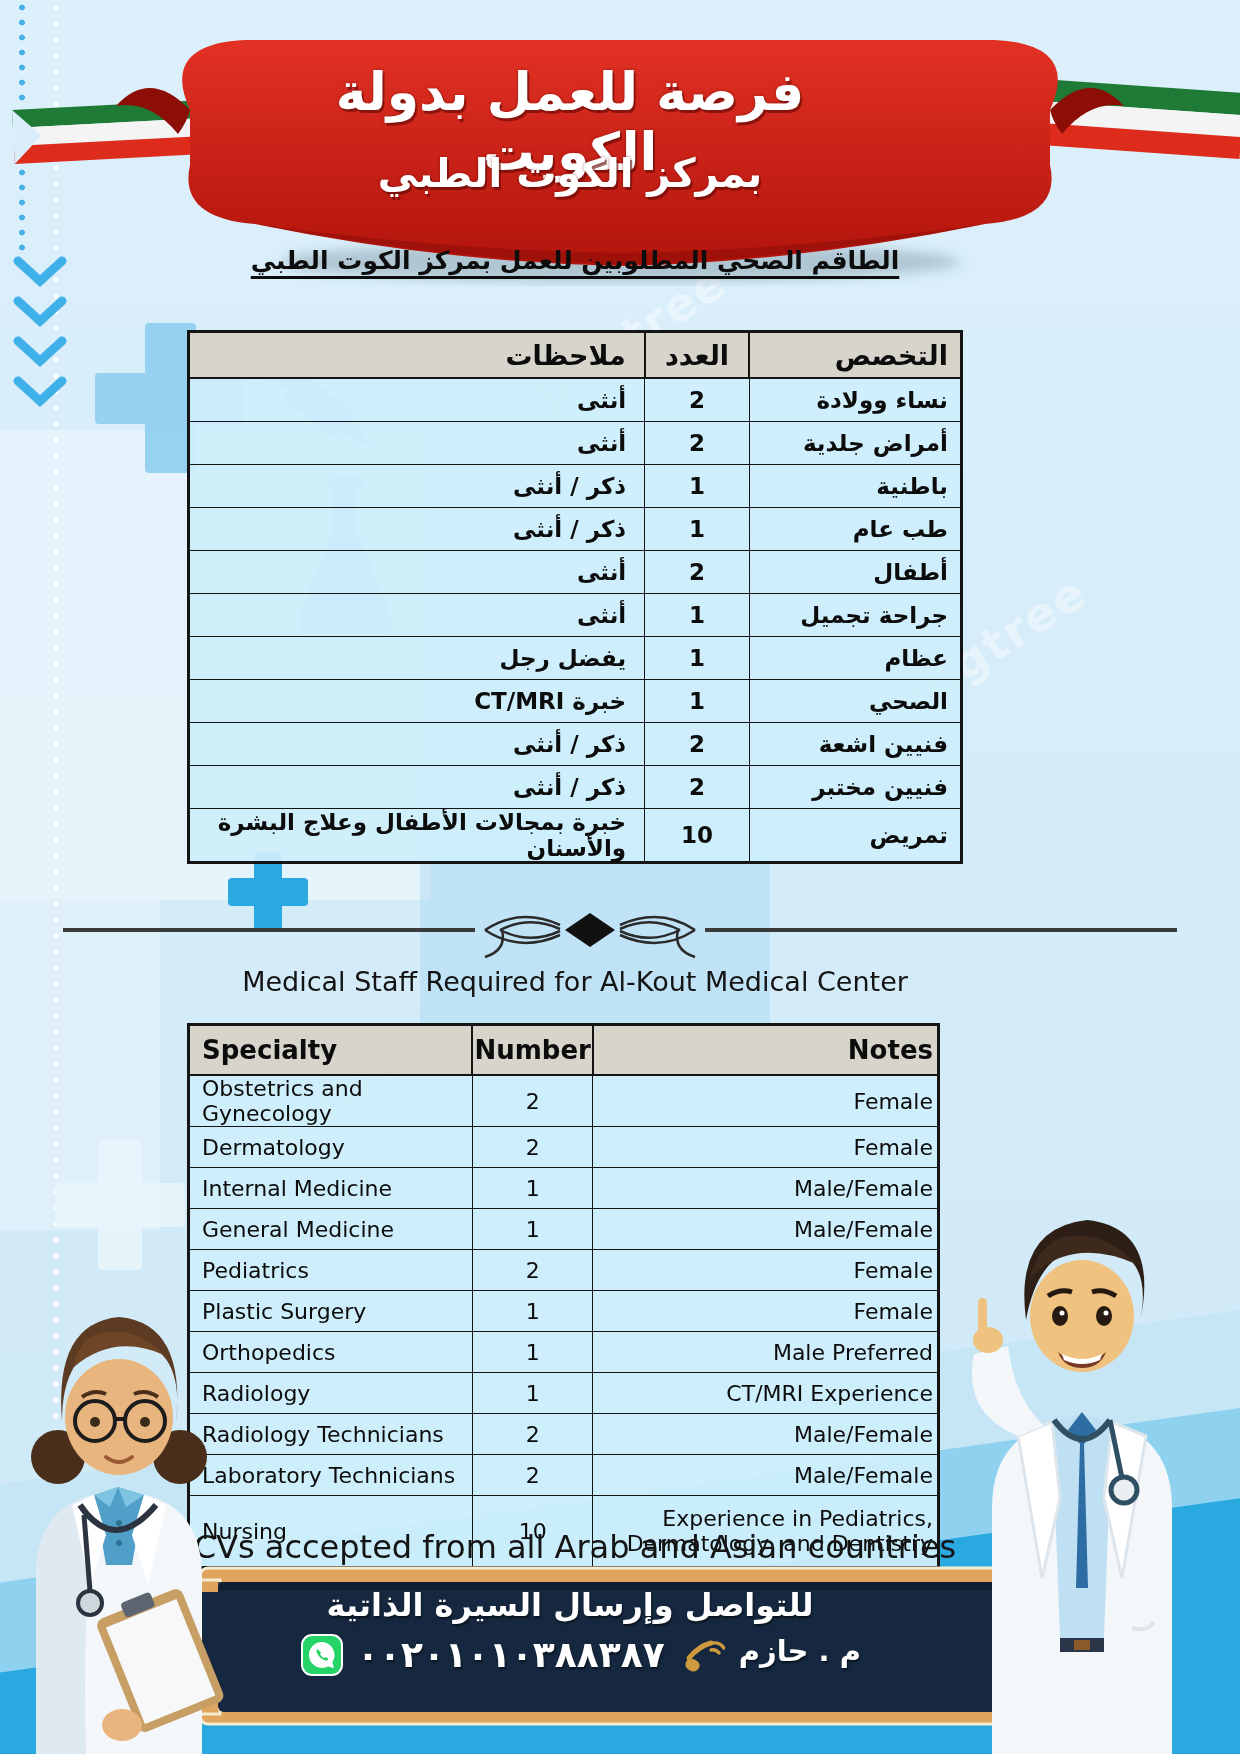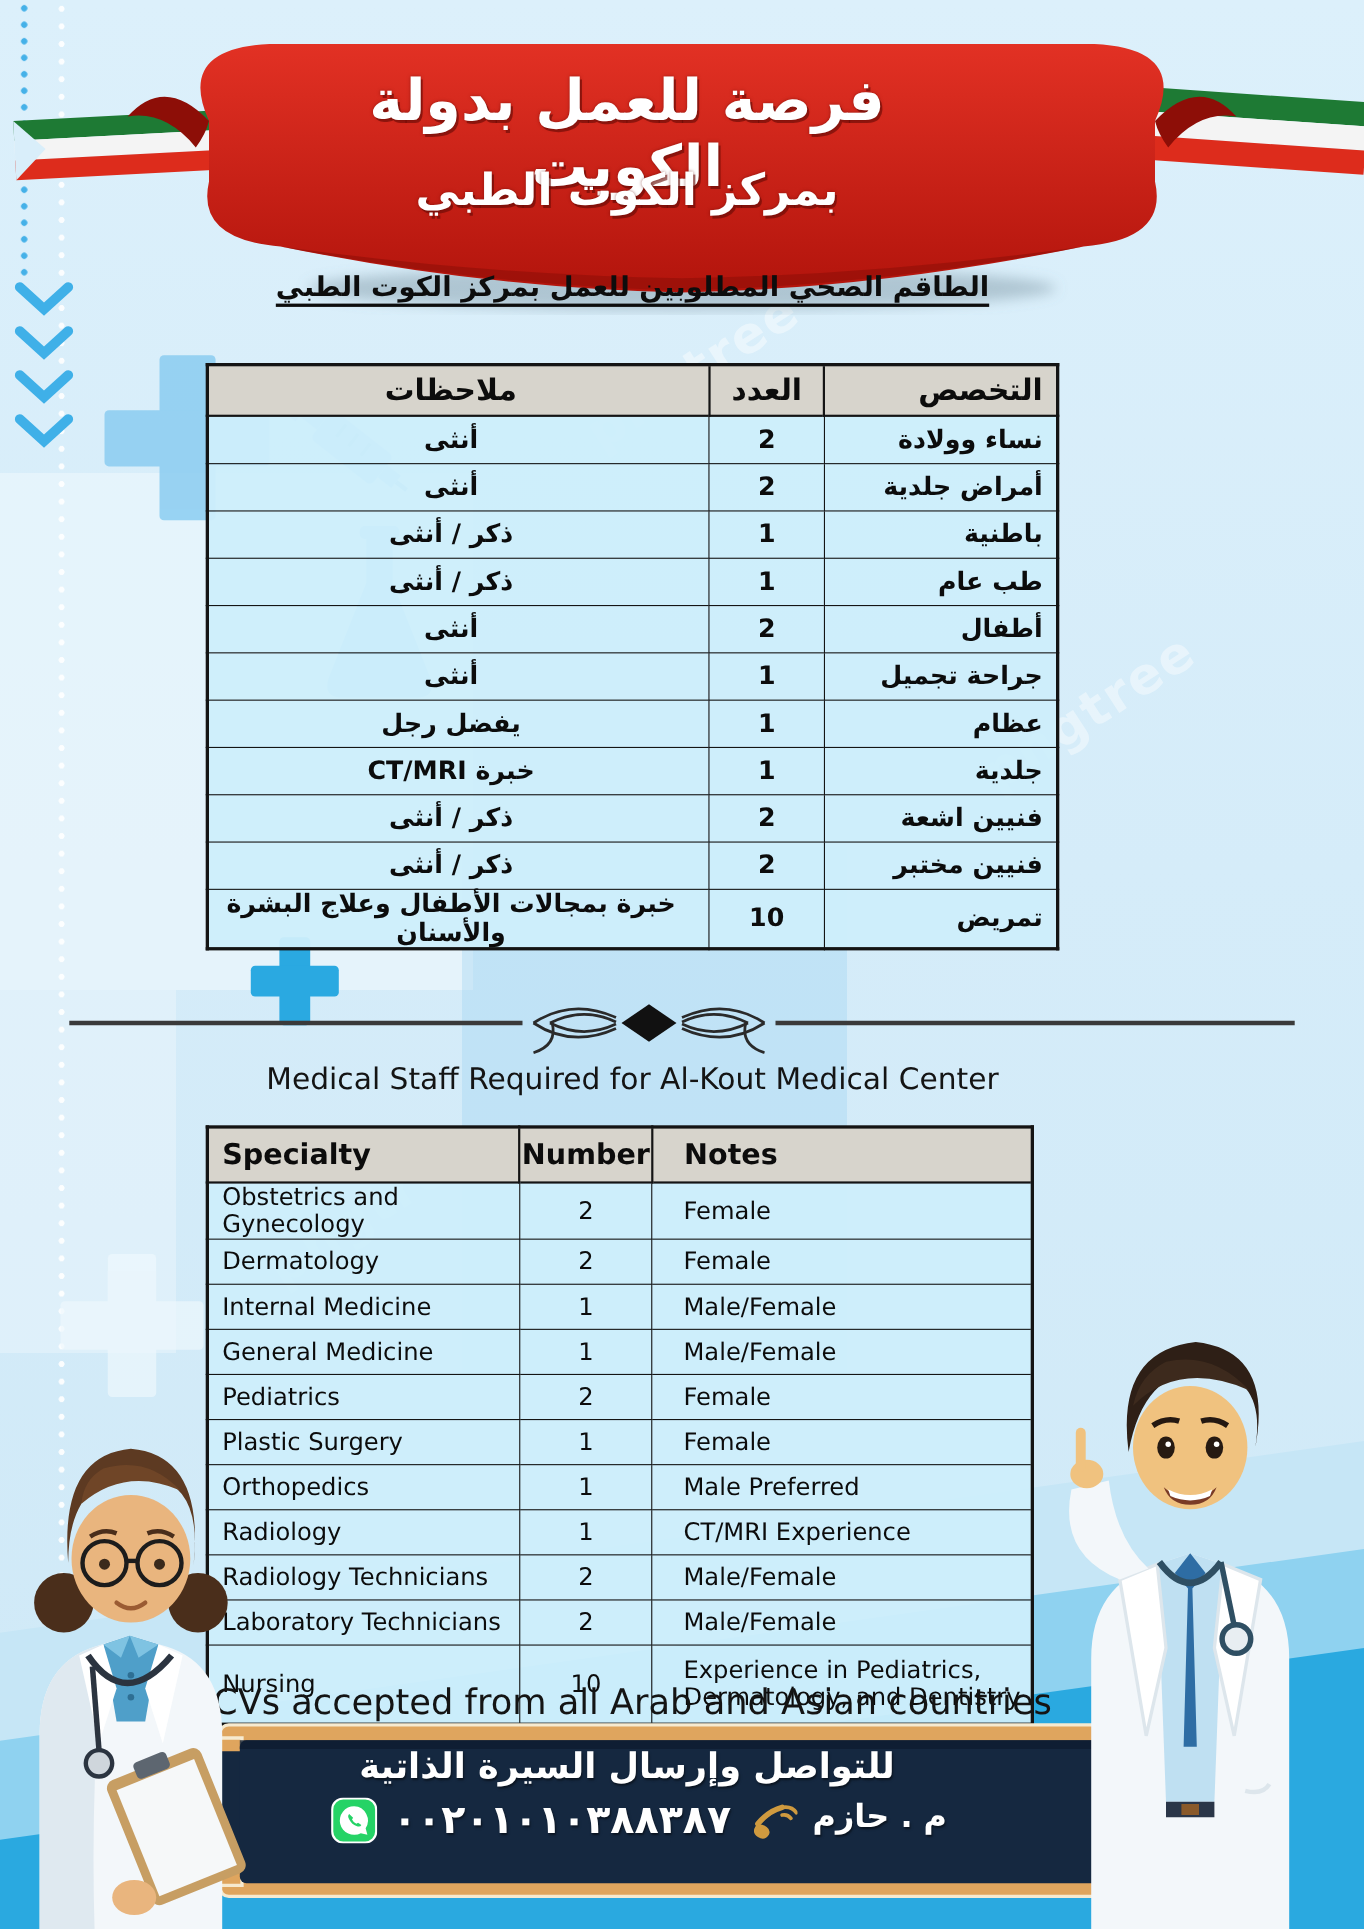--- a/index.html
+++ b/index.html
@@ -40,28 +40,28 @@
   .req-table{position:absolute;background:transparent;}
   .req-table th{background:#d7d4cc;border:2px solid #141414;font-weight:800;color:#0c0c0c;}
   .req-table td{background:rgba(205,238,251,.95);border:1.6px solid #141414;color:#0c0c0c;}
   .req-table{border:3px solid #141414;}
   #ar-table{left:187px;top:330px;width:776px;direction:rtl;}
   #ar-table th{height:42px;font-size:27px;}
   #ar-table td{height:40px;font-size:23px;font-weight:700;}
   #ar-table tr:last-child td{height:46px;}
   #ar-table .c0{width:203px;text-align:right;padding:0 12px 0 4px;}
   #ar-table .c1{width:105px;text-align:center;}
-  #ar-table .c2{width:468px;text-align:center;padding:0 18px 0 4px;}
+  #ar-table .c2{width:468px;text-align:right;padding:0 18px 0 4px;}
   #en-table{left:187px;top:1023px;width:753px;}
   #en-table th{height:46px;font-size:26px;font-weight:700;}
   #en-table td{height:38px;font-size:22px;font-weight:500;}
   #en-table tr:last-child td{height:68px;}
   #en-table .c0{width:295px;text-align:left;padding:0 4px 0 12px;}
   #en-table .c1{width:108px;text-align:center;}
-  #en-table .c2{width:350px;text-align:left;padding:0 4px 0 28px;}
+  #en-table .c2{width:350px;text-align:right;padding:0 4px 0 28px;}
 
   .ar-note{left:187px;top:848px;width:776px;font-size:25px;font-weight:700;color:#0d0d0d;}
   .en-heading{left:187px;top:966px;width:776px;font-size:27px;font-weight:500;color:#141414;}
   .en-note{left:187px;top:1528px;width:776px;font-size:32px;font-weight:500;color:#141414;}
 
   
   .sw{position:absolute;transform:rotate(-8deg);}
   .sw1{left:-120px;top:1390px;width:1600px;height:270px;background:#c6e6f6;}
   .sw2{left:-120px;top:1488px;width:1600px;height:240px;background:#8fd2f0;}
   .sw3{left:-150px;top:1576px;width:1700px;height:400px;background:#2aa9e0;}
@@ -201,21 +201,21 @@
           <td class="c0">جراحة تجميل</td>
           <td class="c1">1</td>
           <td class="c2">أنثى</td>
         </tr>
         <tr>
           <td class="c0">عظام</td>
           <td class="c1">1</td>
           <td class="c2">يفضل رجل</td>
         </tr>
         <tr>
-          <td class="c0">جلدية</td>
+          <td class="c0">الصحي</td>
           <td class="c1">1</td>
           <td class="c2">خبرة CT/MRI</td>
         </tr>
         <tr>
           <td class="c0">فنيين اشعة</td>
           <td class="c1">2</td>
           <td class="c2">ذكر / أنثى</td>
         </tr>
         <tr>
           <td class="c0">فنيين مختبر</td>

